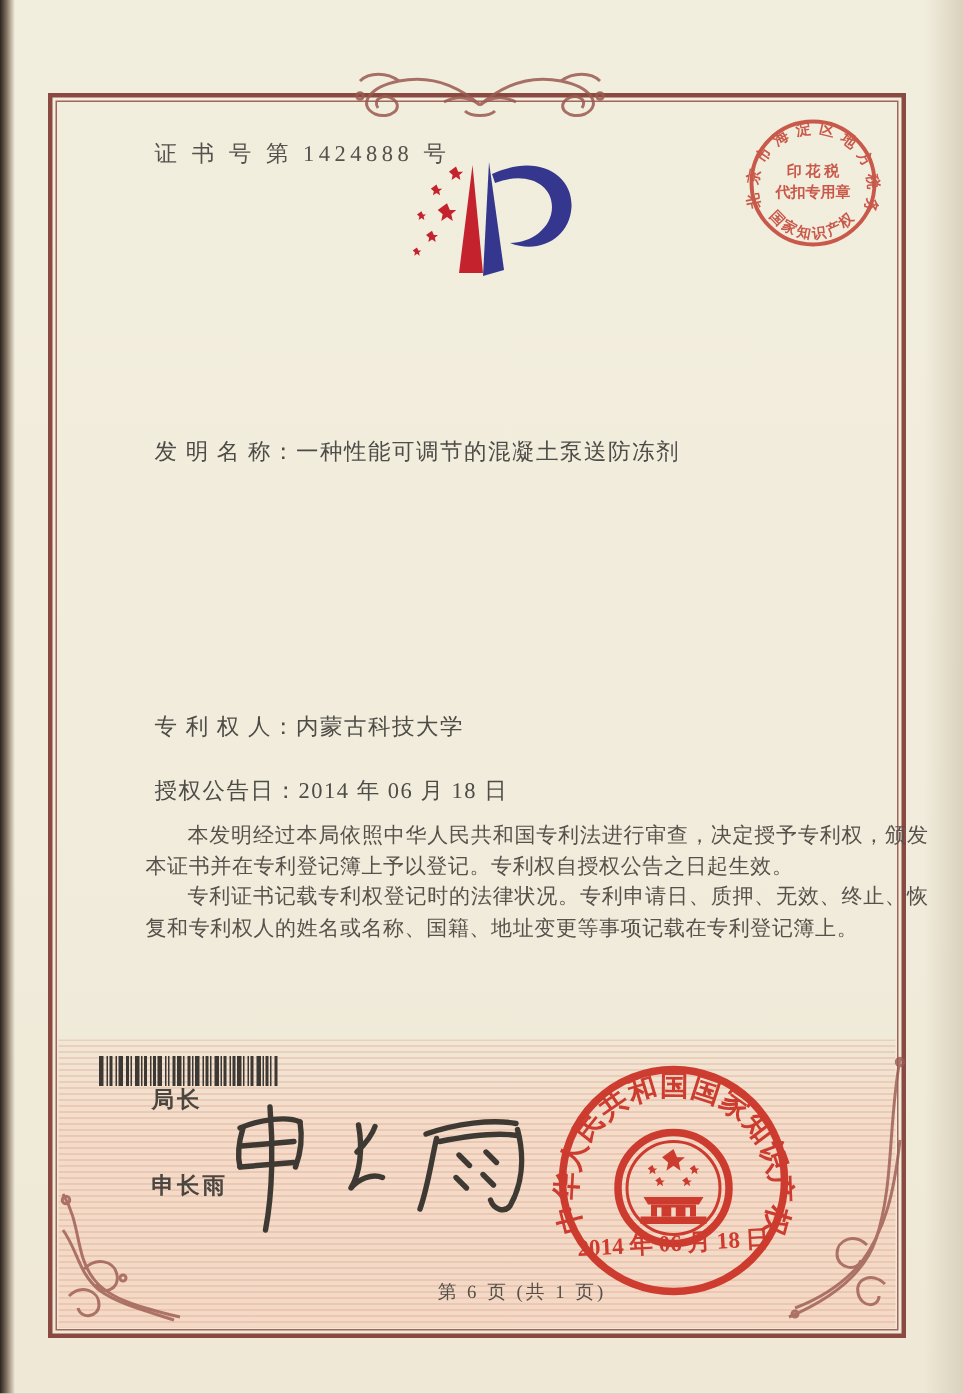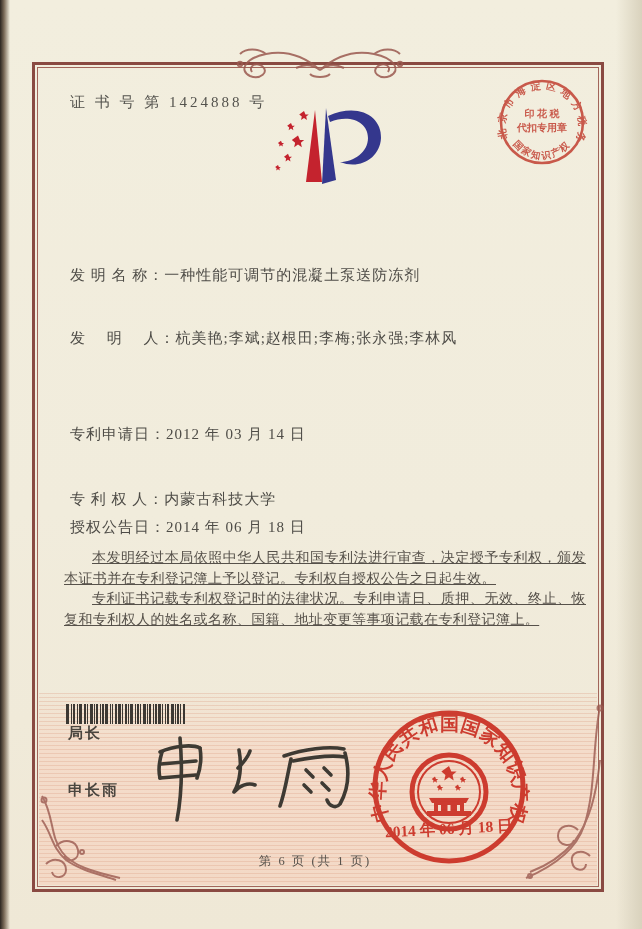--- a/index.html
+++ b/index.html
@@ -10,28 +10,28 @@
          background:linear-gradient(90deg,#2b2520 0%,#7a6a58 40%,rgba(215,205,185,0) 100%);}
   .right-shade{position:absolute;right:0;top:0;width:26px;height:929px;
          background:linear-gradient(270deg,#d9d2bd 0%,rgba(217,210,189,0) 100%);}
   .frame{position:absolute;left:32px;top:62px;width:566px;height:824px;
          border:3px solid #8a4a42;}
   .frame-inner{position:absolute;inset:2px;border:1px solid #a2655a;}
   .pink-band{position:absolute;left:4px;right:4px;bottom:4px;height:192px;
      background:
        repeating-linear-gradient(180deg,rgba(216,148,120,.28) 0 1px,rgba(255,255,255,0) 1px 4px),
        linear-gradient(180deg,rgba(243,214,196,.15) 0%,#f4dcca 30%,#f3d9c6 100%);}
-  .txt{position:absolute;color:#4e4b45;}
+  .txt{position:absolute;color:#4e4b45;margin-left:33px;}
   .cert-no{left:70px;top:93px;font-size:15px;letter-spacing:3px;color:#53524d;}
   .title{left:0;width:630px;top:199px;text-align:center;font-size:34px;font-weight:600;
          letter-spacing:20px;padding-left:20px;box-sizing:border-box;color:#3d3c39;}
   .row{left:70px;width:500px;font-size:15px;letter-spacing:1px;color:#4e4c47;white-space:nowrap;}
   .row .lab{color:#4e4c47;}
   .paras{left:64px;top:548px;width:522px;font-size:14px;line-height:20.5px;
-         text-align:justify;color:#56514a;letter-spacing:.4px;text-decoration:underline;}
+         text-align:justify;color:#56514a;letter-spacing:.4px;}
   .paras p{margin:0;text-indent:2em;}
   .barcode{position:absolute;left:66px;top:704px;width:188px;height:20px;display:flex;align-items:stretch;}
   .barcode i{display:block;height:100%;}
   .bar{background:#3c3833;}
   .gap{background:transparent;}
   .post-title{left:68px;font-size:15px;font-weight:bold;color:#4b463f;letter-spacing:2px;
               font-family:"Liberation Sans","DejaVu Sans",sans-serif;}
   .footer{left:0;width:630px;top:853px;text-align:center;font-size:12.5px;letter-spacing:2px;color:#55504a;}
   svg{position:absolute;overflow:visible;}
 </style>
@@ -111,30 +111,24 @@
         <textPath href="#taxTop" startOffset="0" textLength="158">北京市海淀区地方税务局</textPath>
       </text>
       <text font-size="9.5" fill="#c0392b" font-weight="bold">
         <textPath href="#taxBot" startOffset="0" textLength="76">国家知识产权局</textPath>
       </text>
       <text x="46" y="41" text-anchor="middle" font-size="10" font-weight="bold" fill="#c0392b">印 花 税</text>
       <text x="46" y="55" text-anchor="middle" font-size="10" font-weight="bold" fill="#c0392b">代扣专用章</text>
     </g>
   </svg>
 
-  <div class="txt row" style="top:266px">
+  <div class="txt row" style="top:292px">
     <span class="lab">发 明 名 称：</span><span>一种性能可调节的混凝土泵送防冻剂</span>
   </div>
-  <div class="txt row" style="top:329px">
-    <span class="lab">发　 明　 人：</span><span>杭美艳;李斌;赵根田;李梅;张永强;李林风</span>
-  </div>
-  <div class="txt row" style="top:425px">
-    <span class="lab">专利申请日：</span><span>2012 年 03 月 14 日</span>
-  </div>
-  <div class="txt row" style="top:490px">
+  <div class="txt row" style="top:475px">
     <span class="lab">专 利 权 人：</span><span>内蒙古科技大学</span>
   </div>
   <div class="txt row" style="top:518px">
     <span class="lab">授权公告日：</span><span>2014 年 06 月 18 日</span>
   </div>
 
   <div class="txt paras">
     <p>本发明经过本局依照中华人民共和国专利法进行审查，决定授予专利权，颁发本证书并在专利登记簿上予以登记。专利权自授权公告之日起生效。</p>
     <p>专利证书记载专利权登记时的法律状况。专利申请日、质押、无效、终止、恢复和专利权人的姓名或名称、国籍、地址变更等事项记载在专利登记簿上。</p>
   </div>

